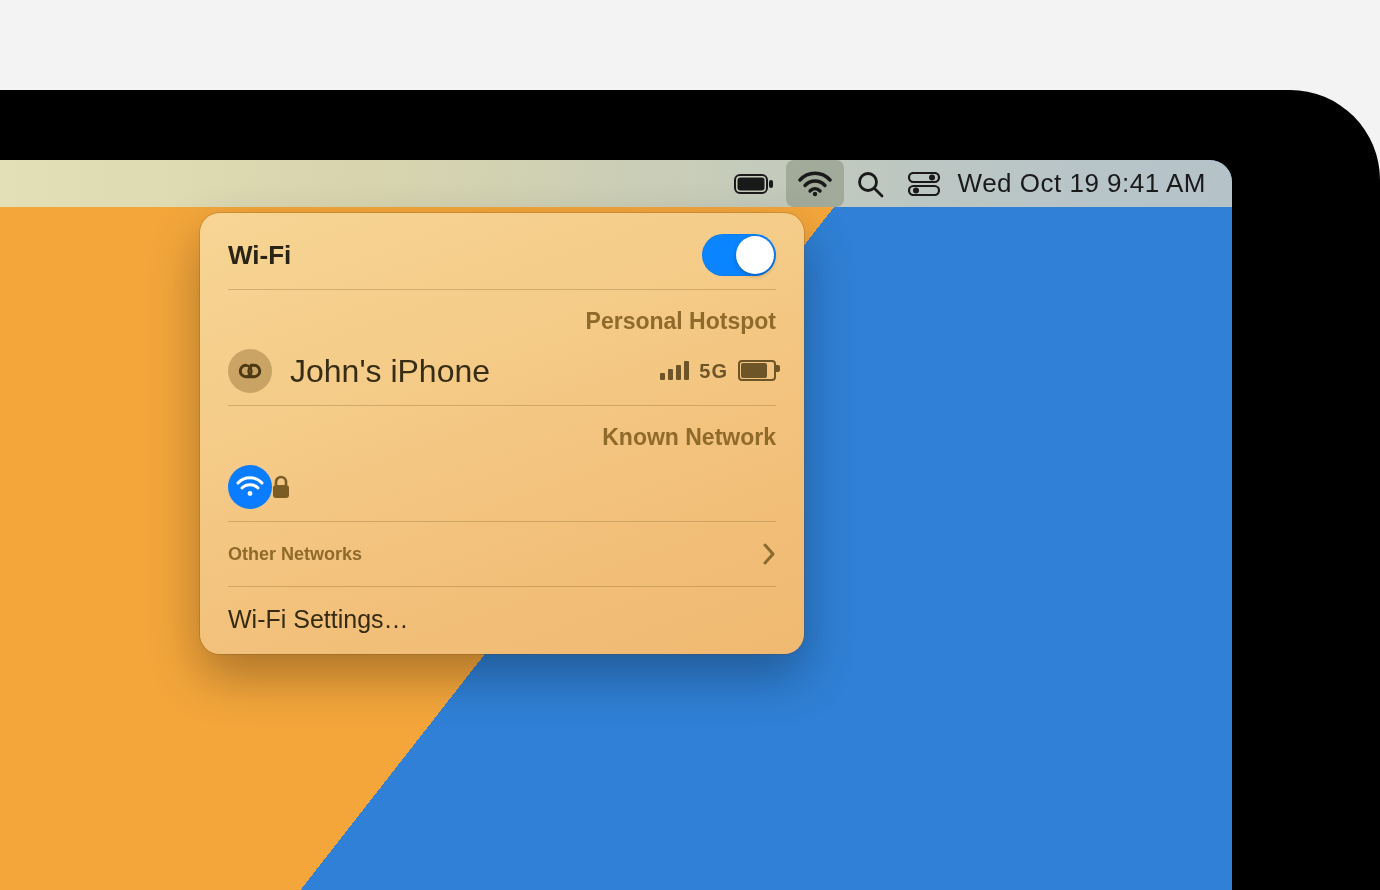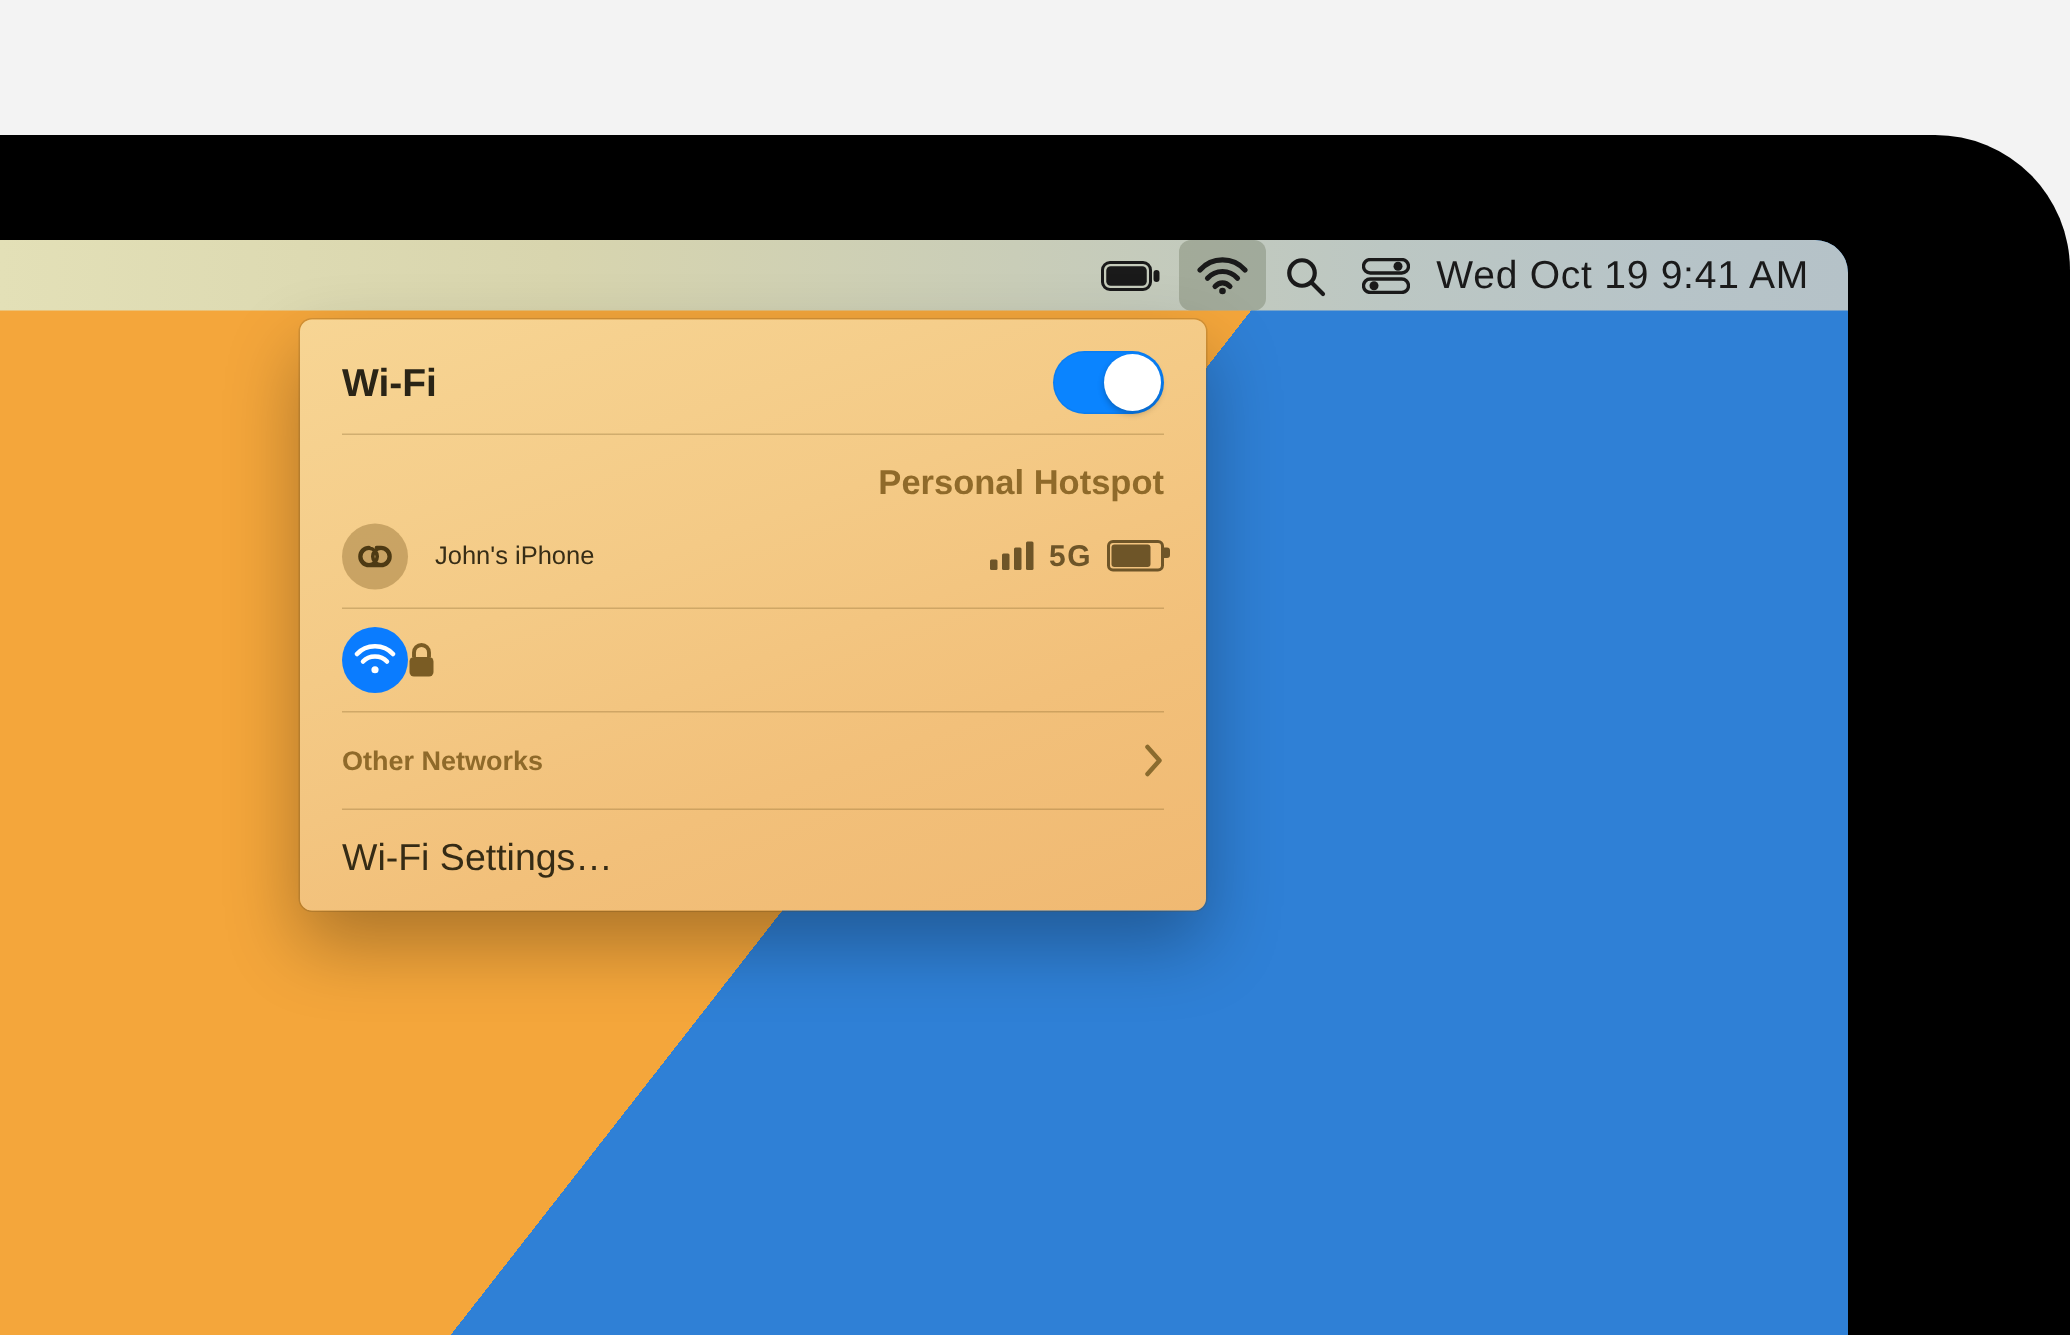--- a/index.html
+++ b/index.html
@@ -11,30 +11,30 @@
       linear-gradient(124deg,rgba(255,255,255,0) 52%,#e85b15 52%,#e85b15 100%),
       linear-gradient(118deg,#f4a63b 0%,#f4a63b 58%,#f07f1e 58%,#f07f1e 100%);
   }
   
   .menubar{position:absolute;top:0;left:0;right:0;height:47px;display:flex;align-items:center;justify-content:flex-end;padding-right:14px;
     background:linear-gradient(90deg,#e3e0b7 0%,#d8d5ae 30%,#c9cdb8 55%,#bcc7c3 75%,#b7c4c8 90%,#b5c2c8 100%);}
   .menuitem{height:47px;display:flex;align-items:center;justify-content:center;padding:0 12px;}
   .menuitem.sel{background:rgba(80,90,60,.28);border-radius:8px;}
   .clock{font-size:26px;letter-spacing:.5px;color:#1a1a1a;font-weight:500;padding-left:6px;}
   
-  .panel{position:absolute;top:53px;left:200px;width:604px;border-radius:8px;
+  .panel{position:absolute;top:53px;left:200px;width:604px;border-radius:20px;
     background:linear-gradient(160deg,#f7d594 0%,#f4ca86 40%,#f2c07a 70%,#f0b972 100%);
     box-shadow:0 22px 50px rgba(0,0,0,.30),0 0 0 1px rgba(120,90,40,.25);
     padding:12px 0 4px 0;}
   .row{display:flex;align-items:center;height:60px;padding:0 28px;}
   .row.short{height:56px;}
   .section-label{font-size:23px;font-weight:600;color:#8f6a2a;padding:14px 28px 6px;text-align:right;}
   .divider{height:1px;margin:4px 28px;background:rgba(100,70,20,.25);}
   .title{font-size:26px;font-weight:700;color:#2a2416;flex:1;}
-  .item-label{font-size:17px;color:#372d16;margin-left:18px;flex:1;font-weight:500;}
+  .item-label{font-size:32px;color:#372d16;margin-left:18px;flex:1;font-weight:500;}
   .toggle{width:74px;height:42px;border-radius:21px;background:#0a84ff;position:relative;box-shadow:inset 0 0 0 1px rgba(0,0,0,.05);}
   .toggle .knob{position:absolute;top:2px;right:2px;width:38px;height:38px;border-radius:50%;background:#fff;box-shadow:0 2px 4px rgba(0,0,0,.25);}
   .circle-icon{width:44px;height:44px;border-radius:50%;display:flex;align-items:center;justify-content:center;flex-shrink:0;}
   .circle-icon.brown{background:rgba(120,85,30,.35);}
   .circle-icon.blue{background:#0a7cff;}
   .right-cluster{display:flex;gap:10px;}
   .sig5g{font-size:20px;font-weight:600;color:#6e5528;letter-spacing:1px;}
   .bars{display:flex;align-items:flex-end;gap:3px;height:20px;}
   .bars span{width:5px;background:#6e5528;border-radius:1px;}
   .bars span:nth-child(1){height:7px;} .bars span:nth-child(2){height:11px;} .bars span:nth-child(3){height:15px;} .bars span:nth-child(4){height:19px;}
@@ -115,20 +115,21 @@
               <span></span>
             </div>
           <div class="sig5g">5G</div>
           <div class="minibatt">
               <div class="fill"></div>
             </div>
         </div>
       </div>
       <div class="divider"></div>
 
+      <div class="section-label">Known Network</div>
       <div class="row">
         <div class="circle-icon blue">
           <svg width="28" height="22" viewBox="0 0 28 22">
             <path d="M2 7 C 8 0, 20 0, 26 7" stroke="#fff" stroke-width="3" fill="none" stroke-linecap="round"></path>
             <path d="M6 12 C 10 7.5, 18 7.5, 22 12" stroke="#fff" stroke-width="3" fill="none" stroke-linecap="round"></path>
             <circle cx="14" cy="17.5" r="2.4" fill="#fff"></circle>
           </svg>
         </div>
         <div class="lock">
           <svg width="18" height="24" viewBox="0 0 18 24">

